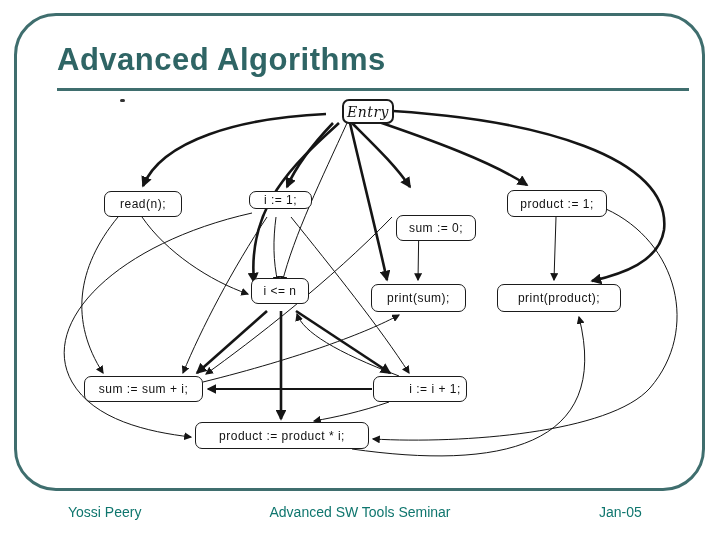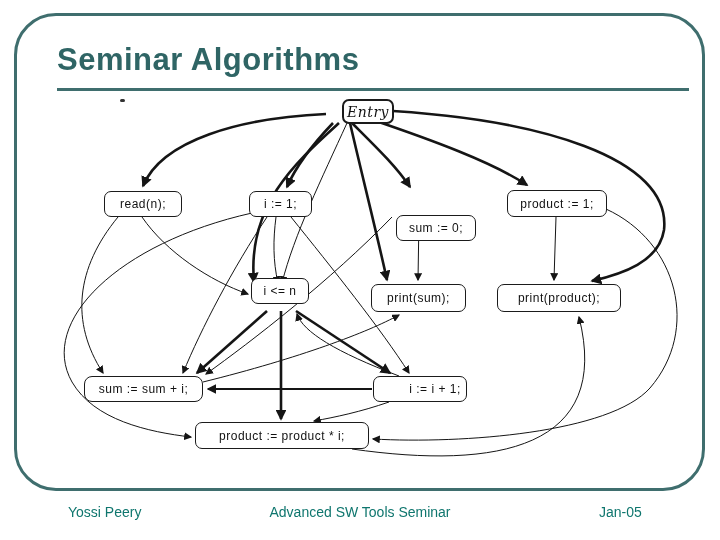--- a/index.html
+++ b/index.html
@@ -52,21 +52,21 @@
   }
   .footer-author{left:68px;}
   .footer-center{left:0px;width:720px;text-align:center;}
   .footer-date{left:599px;}
 </style>
 </head>
 <body>
 
 <div class="slide-frame"></div>
 
-<div class="slide-title">Seminar Algorithms</div>
+<div class="slide-title">Advanced Algorithms</div>
 <div class="title-underline"></div>
 <div class="bullet-dot"></div>
 
 <svg class="graph" width="720" height="540" viewBox="0 0 720 540">
   <defs>
     <marker id="arrowThick" viewBox="0 0 10 10" refX="8.5" refY="5" markerWidth="4.2" markerHeight="4.2" orient="auto-start-reverse">
       <path d="M0,0 L10,5 L0,10 z" fill="#151515"></path>
     </marker>
     <marker id="arrowMid" viewBox="0 0 10 10" refX="8.5" refY="5" markerWidth="5.5" markerHeight="5.5" orient="auto-start-reverse">
       <path d="M0,0 L10,5 L0,10 z" fill="#151515"></path>
@@ -101,26 +101,26 @@
       <path d="M 399 376 C 336 352 303 332 297 314" class="edge thin" marker-end="url(#arrowThin)"></path>
       <path d="M 389 402 C 360 412 336 417 314 421" class="edge thin" marker-end="url(#arrowThin)"></path>
       <path d="M 352 449 C 498 470 612 448 579 317" class="edge thin" marker-end="url(#arrowThin)"></path>
       <path d="M 118 217 C 76 268 70 322 103 373" class="edge thin" marker-end="url(#arrowThin)"></path>
     </g>
 </svg>
 
 <div id="node-layer">
     <div class="graph-node entry-node" style="left: 322px; top: 99px; width: 52px; height: 25px;">Entry</div>
     <div class="graph-node " style="left: 104px; top: 191px; width: 78px; height: 26px;">read(n);</div>
-    <div class="graph-node " style="left: 249px; top: 191px; width: 63px; height: 26px;">i := 1;</div>
+    <div class="graph-node " style="left: 249px; top: 191px; width: 63px; height: 18px;">i := 1;</div>
     <div class="graph-node " style="left: 396px; top: 191px; width: 80px; height: 26px; margin-top: 24px;">sum := 0;</div>
     <div class="graph-node " style="left: 507px; top: 190px; width: 100px; height: 27px;">product := 1;</div>
     <div class="graph-node " style="left: 251px; top: 278px; width: 58px; height: 26px;">i &lt;= n</div>
     <div class="graph-node " style="left: 371px; top: 284px; width: 95px; height: 28px;">print(sum);</div>
     <div class="graph-node " style="left: 497px; top: 284px; width: 124px; height: 28px;">print(product);</div>
-    <div class="graph-node " style="left: 84px; top: 376px; width: 119px; height: 26px; border-radius: 8px;">sum := sum + i;</div>
+    <div class="graph-node " style="left: 84px; top: 376px; width: 119px; height: 26px;">sum := sum + i;</div>
     <div class="graph-node " style="left: 373px; top: 376px; width: 94px; height: 26px; padding-left: 30px;">i := i + 1;</div>
     <div class="graph-node " style="left: 195px; top: 422px; width: 174px; height: 27px;">product := product * i;</div>
   </div>
 
 <div class="footer-text footer-author">Yossi Peery</div>
 <div class="footer-text footer-center">Advanced SW Tools Seminar</div>
 <div class="footer-text footer-date">Jan-05</div>
 
 </body></html>

